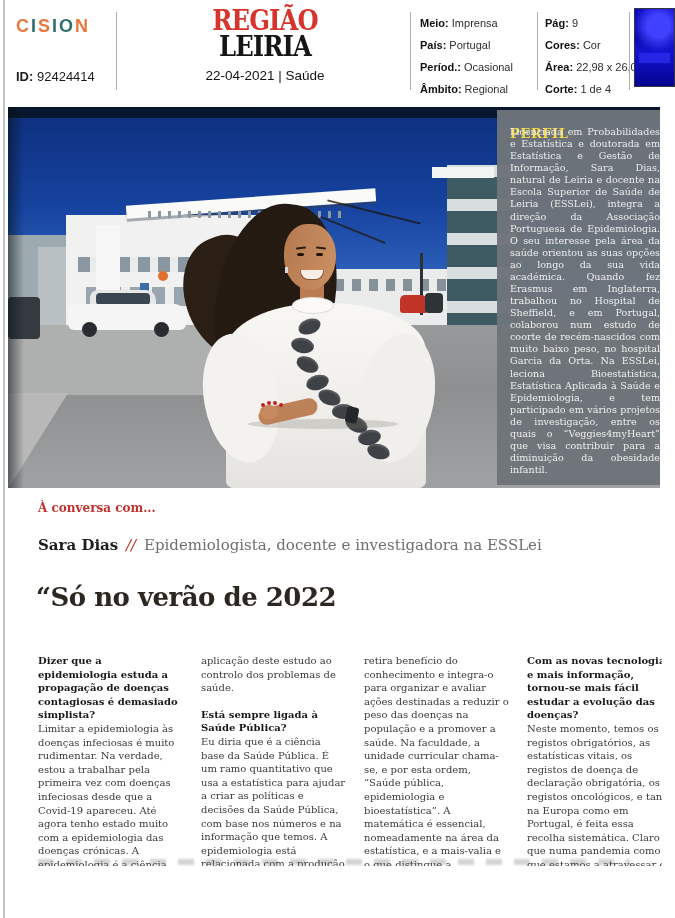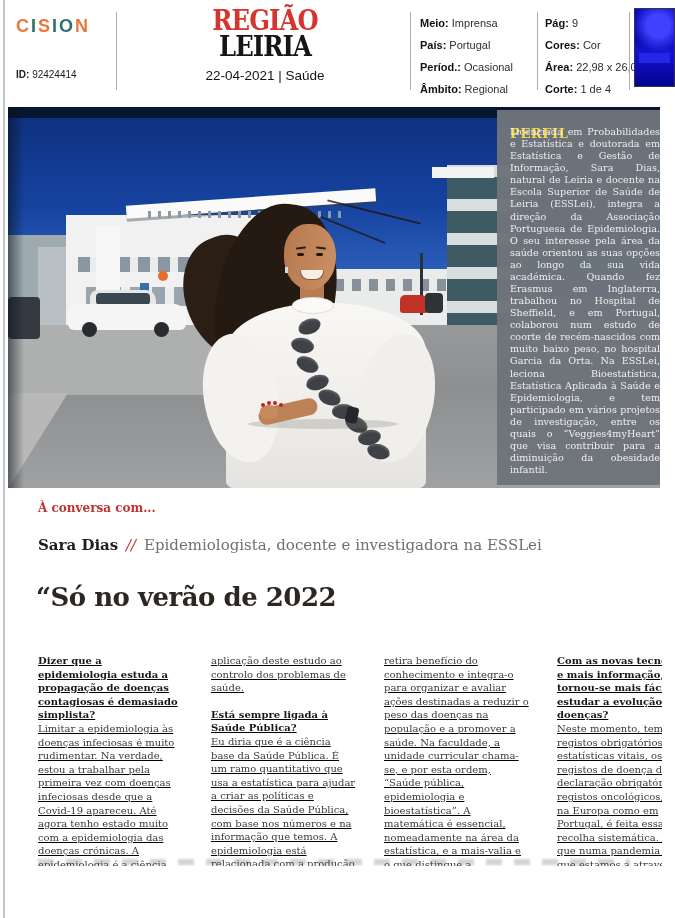--- a/index.html
+++ b/index.html
@@ -9,21 +9,21 @@
   html,body{margin:0;padding:0;background:#f4f3f1;}
   .sheet{position:relative;width:675px;height:918px;background:#ffffff;overflow:hidden;
          font-family:"Liberation Sans",sans-serif;border-right:1px solid #dcdcda;}
   .sheet::before{content:"";position:absolute;left:3px;top:0;width:2px;height:100%;background:#c3c6c8;z-index:40;}
   .top-strip{position:absolute;left:0;top:0;width:100%;height:3px;background:#e6e4e1;}
 
   
   .clip-header{position:absolute;left:0;top:0;width:675px;height:102px;background:#fff;z-index:30;}
   .cision-logo{position:absolute;left:16px;top:16px;font-size:18px;font-weight:bold;
                letter-spacing:2px;font-family:"Liberation Sans",sans-serif;}
-  .id-line{position:absolute;left:16px;top:69px;font-size:10px;color:#1c1c1c;}
+  .id-line{position:absolute;left:16px;top:69px;font-size:13px;color:#1c1c1c;}
   .id-line b{font-weight:bold;}
   .vdiv{position:absolute;width:1px;background:#a9aeb1;top:12px;height:78px;}
   .pub{position:absolute;left:182px;top:8px;width:166px;text-align:center;}
   .pub-logo{font-family:"DejaVu Serif",serif;font-weight:700;line-height:26px;
             letter-spacing:-1px;transform:scaleX(.9);transform-origin:center top;}
   .pub-l1{color:var(--logo-red);font-size:27px;}
   .pub-l2{color:#161616;font-size:27px;}
   .pub-date{margin-top:8px;font-size:13.5px;color:#141414;}
   .meta-col{position:absolute;top:12px;font-size:11px;color:#2e2e2e;}
   .meta-col .meta-row{line-height:22px;white-space:nowrap;}
@@ -116,21 +116,21 @@
 
   
   .kicker{position:absolute;left:38px;top:501px;font-family:"DejaVu Serif",serif;
           font-weight:bold;font-size:12px;color:var(--accent-red);}
   .byline{position:absolute;left:38px;top:536px;font-family:"DejaVu Serif",serif;font-size:15px;color:#6f6f6d;}
   .byline .name{font-weight:bold;color:#1f1e1c;}
   .byline .sep{color:var(--accent-red);padding:0 3px;font-style:italic;}
   .headline{position:absolute;left:36px;top:560px;font-family:"DejaVu Serif",serif;
             font-weight:bold;font-size:26px;line-height:40px;letter-spacing:-.5px;color:var(--headline-text);}
   .headline span{display:block;}
-  .columns{position:absolute;left:38px;top:654px;width:624px;height:212px;display:flex;gap:27px;overflow:hidden;text-decoration:underline;}
+  .columns{position:absolute;left:38px;top:654px;width:624px;height:212px;display:flex;gap:17px;overflow:hidden;}
   .col{width:146px;flex:0 0 146px;font-family:"DejaVu Serif",serif;font-size:10px;
        line-height:1.36;color:#3a3a38;hyphens:auto;}
   .col p{margin:0;}
   .col p.question{font-weight:bold;color:#181816;}
   .col p.question:not(:first-child){margin-top:13px;}
   .cut-line{position:absolute;left:38px;top:859px;width:592px;height:6px;opacity:.45;filter:blur(1.2px);
             background:repeating-linear-gradient(90deg,rgba(80,80,80,.55) 0 16px,rgba(0,0,0,0) 16px 28px);}
 </style>
 </head>
 <body>

